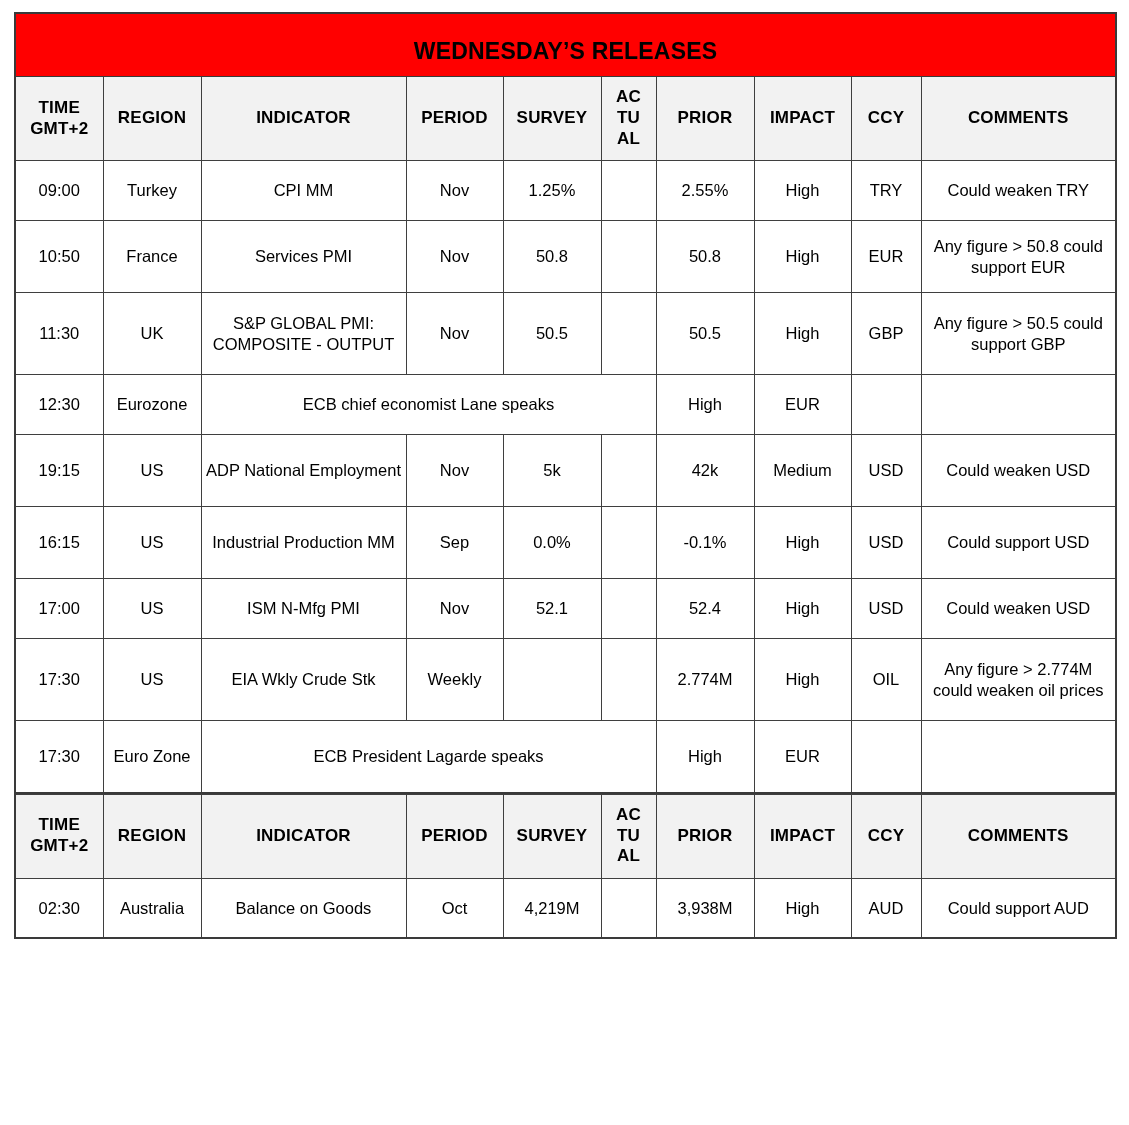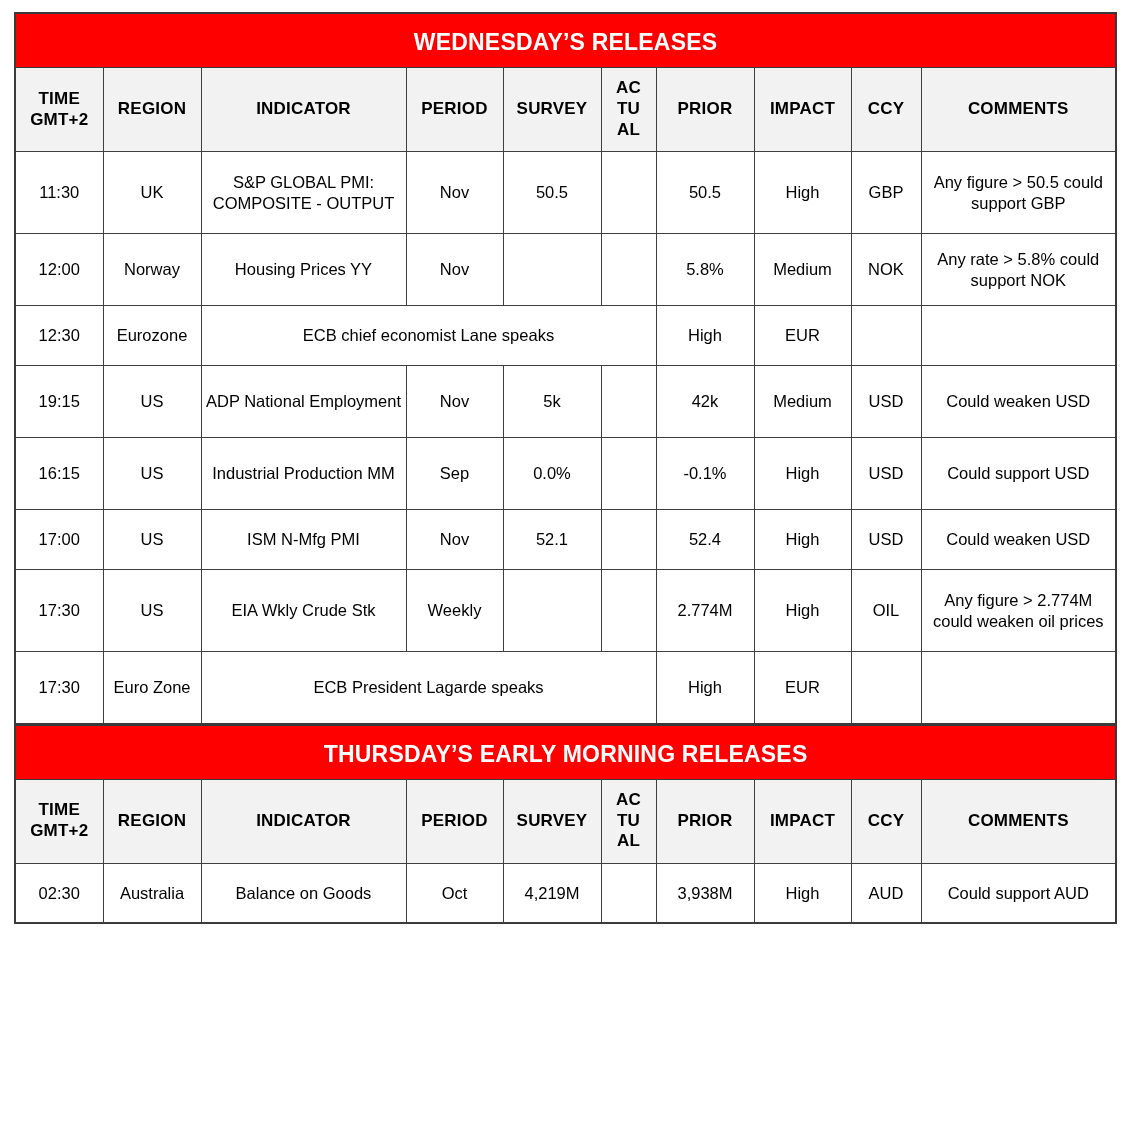--- a/index.html
+++ b/index.html
@@ -52,25 +52,25 @@
   .c-survey  { width: 98px; margin-top: 20px;  }
   .c-actual  { width: 55px;  }
   .c-prior   { width: 98px;  }
   .c-impact  { width: 97px;  }
   .c-ccy     { width: 70px;  }
   .c-comm    { width: 195px; }
 
   
   tr.banner-row td.banner {
     background: #FF0000;
-    color: #ffffff;
+    color: #000000;
     font-weight: bold;
     font-size: 23px;
     letter-spacing: 0.2px;
-    padding: 14px 4px 11px 4px;
+    padding: 23px 4px 11px 4px;
     border-color: #3a3a3a;
   }
 
   
   tr.head-row th {
     background: #F2F2F2;
     font-weight: bold;
     font-size: 17px;
     letter-spacing: 0.2px;
     height: 84px;
@@ -124,43 +124,55 @@
         <th class="c-actual">
           <span>AC</span><br>
           <span>TU</span><br>
           <span>AL</span>
         </th>
         <th class="c-prior">PRIOR</th>
         <th class="c-impact">IMPACT</th>
         <th class="c-ccy">CCY</th>
         <th class="c-comm">COMMENTS</th>
       </tr>
+    <tr class="data-row">
+          <td class="c-time">09:00</td>
+          <td class="c-region">Turkey</td>
+          <td class="c-ind">CPI MM</td>
+          <td class="c-period">Nov</td>
+          <td class="c-survey">1.25%</td>
+          <td class="c-actual"></td>
+          <td class="c-prior">2.55%</td>
+          <td class="c-impact">High</td>
+          <td class="c-ccy">TRY</td>
+          <td class="c-comm">Could weaken TRY</td>
+        </tr>
+        <tr class="data-row tall">
+          <td class="c-time">10:50</td>
+          <td class="c-region">France</td>
+          <td class="c-ind">Services PMI</td>
+          <td class="c-period">Nov</td>
+          <td class="c-survey">50.8</td>
+          <td class="c-actual"></td>
+          <td class="c-prior">50.8</td>
+          <td class="c-impact">High</td>
+          <td class="c-ccy">EUR</td>
+          <td class="c-comm">Any figure &gt; 50.8 could support EUR</td>
+        </tr>
         <tr class="data-row xtall">
           <td class="c-time">11:30</td>
           <td class="c-region">UK</td>
           <td class="c-ind">S&amp;P GLOBAL PMI: COMPOSITE - OUTPUT</td>
           <td class="c-period">Nov</td>
           <td class="c-survey">50.5</td>
           <td class="c-actual"></td>
           <td class="c-prior">50.5</td>
           <td class="c-impact">High</td>
           <td class="c-ccy">GBP</td>
           <td class="c-comm">Any figure &gt; 50.5 could support GBP</td>
-        </tr>
-        <tr class="data-row tall">
-          <td class="c-time">12:00</td>
-          <td class="c-region">Norway</td>
-          <td class="c-ind">Housing Prices YY</td>
-          <td class="c-period">Nov</td>
-          <td class="c-survey"></td>
-          <td class="c-actual"></td>
-          <td class="c-prior">5.8%</td>
-          <td class="c-impact">Medium</td>
-          <td class="c-ccy">NOK</td>
-          <td class="c-comm">Any rate &gt; 5.8% could support NOK</td>
         </tr>
         <tr class="data-row bold">
           <td class="c-time">12:30</td>
           <td class="c-region">Eurozone</td>
           <td colspan="4" class="merged-event">ECB chief economist Lane speaks</td>
           <td class="c-impact">High</td>
           <td class="c-ccy">EUR</td>
           <td class="c-comm"></td>
         </tr>
         <tr class="data-row tall bold">
@@ -229,23 +241,20 @@
         <col class="c-ind">
         <col class="c-period">
       <col class="c-survey">
         <col class="c-actual">
         <col class="c-prior">
         <col class="c-impact">
       <col class="c-ccy">
         <col class="c-comm">
     </colgroup>
     <tbody>
-        <tr class="banner-row">
-          <td colspan="10" class="banner">THURSDAY’S EARLY MORNING RELEASES</td>
-        </tr>
         <tr class="head-row">
           <th class="c-time"><span>TIME</span><br><span>GMT+2</span></th>
           <th class="c-region">REGION</th>
           <th class="c-ind">INDICATOR</th>
           <th class="c-period">PERIOD</th>
           <th class="c-survey">SURVEY</th>
           <th class="c-actual"><span>AC</span><br><span>TU</span><br><span>AL</span></th>
           <th class="c-prior">PRIOR</th>
           <th class="c-impact">IMPACT</th>
           <th class="c-ccy">CCY</th>

